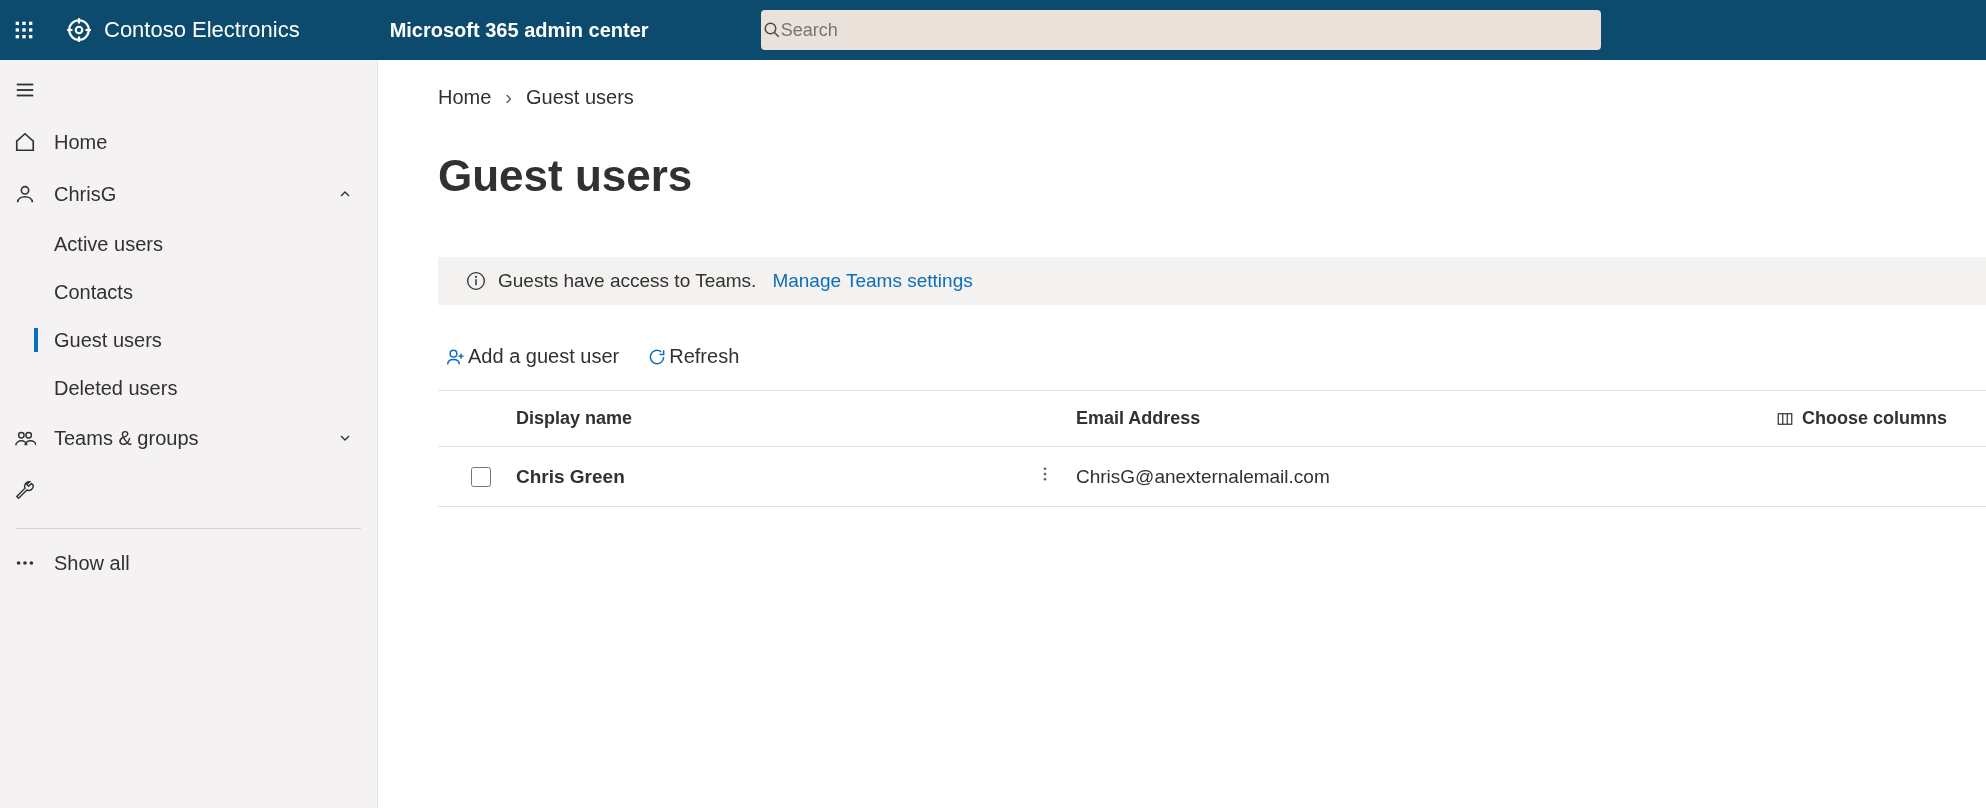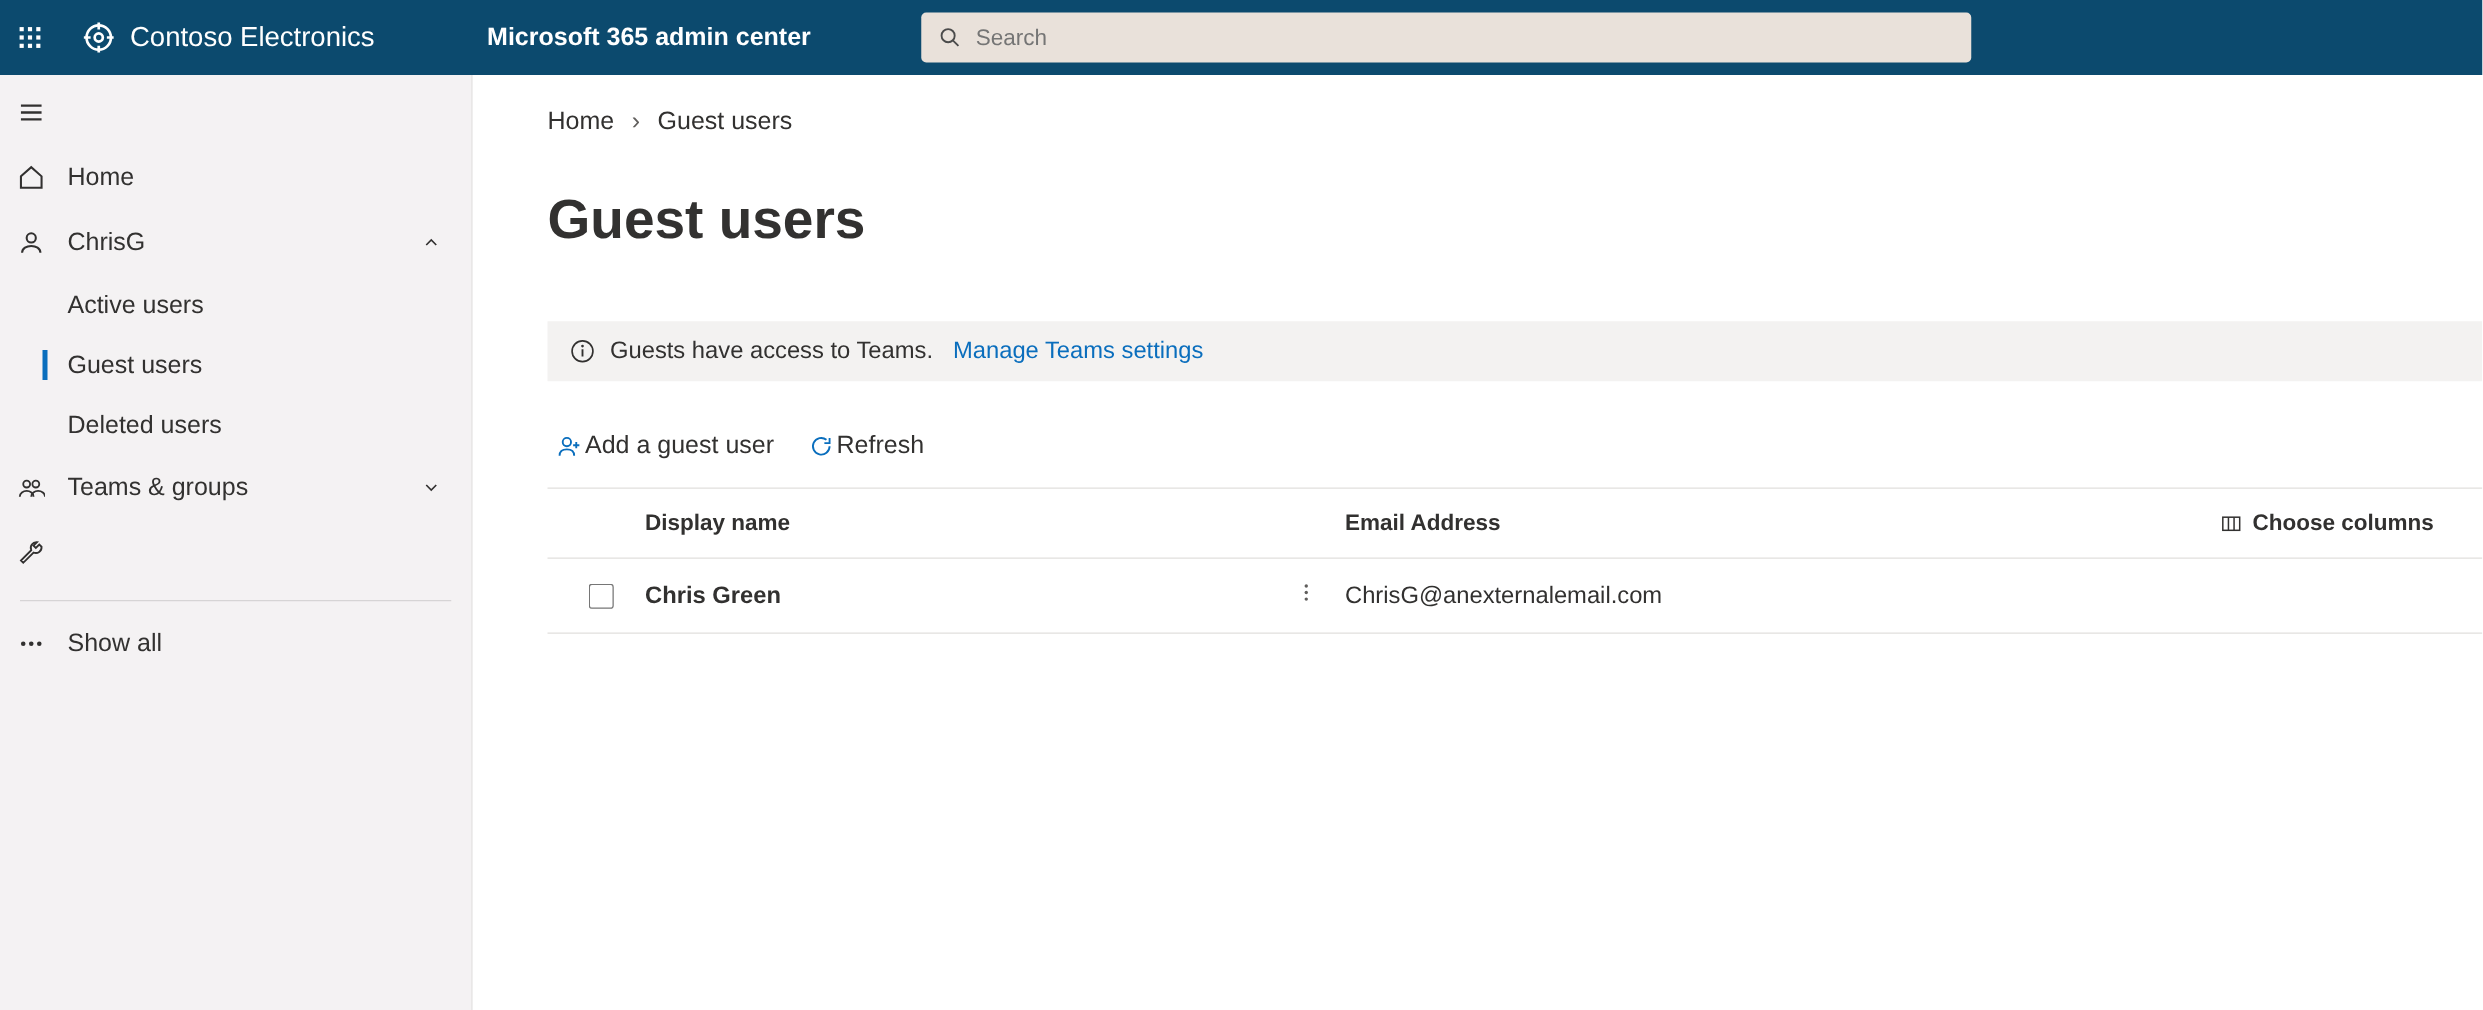--- a/index.html
+++ b/index.html
@@ -34,29 +34,28 @@
     font-size: 22px;
     font-weight: 400;
   }
   .brand-block svg { width: 26px; height:26px; }
   .app-title {
     margin-left: 90px;
     font-size: 20px;
     font-weight: 600;
   }
   .searchbox {
-    margin-left: 88px;
+    margin-left: 112px;
     flex: 0 0 840px;
     height: 40px;
     background: #e9e1da;
     border-radius: 4px;
     display:flex;
     align-items:center;
-    padding: 0 14px;
-    gap: 12px;
+    padding: 0 2px;
   }
   .searchbox svg { width:18px;height:18px; color:#4b4b4b; }
   .searchbox input {
     flex:1;
     border:none;
     background:transparent;
     font-size: 18px;
     color:#4b4b4b;
     outline:none;
   }
@@ -137,21 +136,21 @@
     font-size: 44px;
     font-weight: 800;
   }
 
   .info-banner {
     margin-top: 56px;
     height: 48px;
     background:#f3f2f1;
     display:flex;
     align-items:center;
-    padding-left: 18px;
+    padding-left: 28px;
     gap: 12px;
     font-size: 19px;
     color:#323130;
     border-left: 0;
   }
   .info-banner svg { width:20px;height:20px; color:#323130; flex:none; }
   .info-banner .link { color:#0a6ebd; cursor:pointer; margin-left: 4px; }
 
   .cmdbar {
     margin-top: 40px;
@@ -267,20 +266,23 @@
       </svg>
       <span class="nav-label">ChrisG</span>
       <svg class="chev" viewBox="0 0 24 24">
         <polyline points="6 15 12 9 18 15" fill="none" stroke="#323130" stroke-width="2"></polyline>
       </svg>
     </div>
 
     <div class="sub-item">
       <span>Active users</span>
     </div>
+    <div class="sub-item">
+      <span>Contacts</span>
+    </div>
     <div class="sub-item selected">
       <span>Guest users</span>
     </div>
     <div class="sub-item">
       <span>Deleted users</span>
     </div>
 
     <div class="nav-item">
       <svg class="icon" viewBox="0 0 24 24">
         <circle cx="8" cy="9" r="3" fill="none" stroke="#323130" stroke-width="1.6"></circle>

